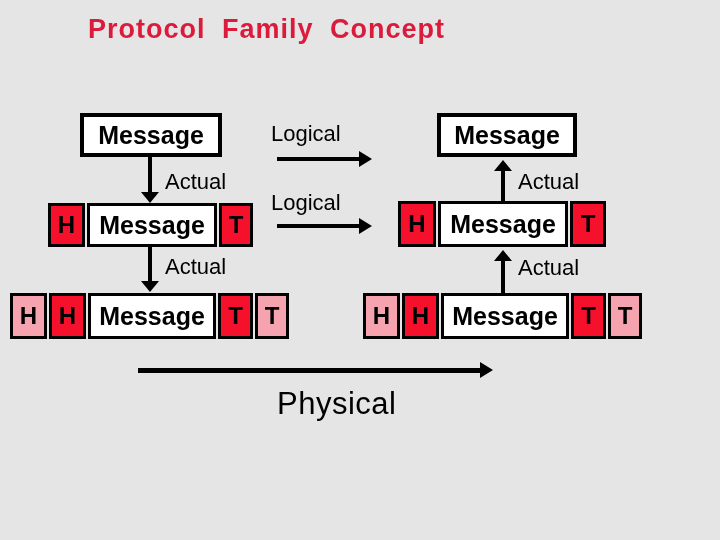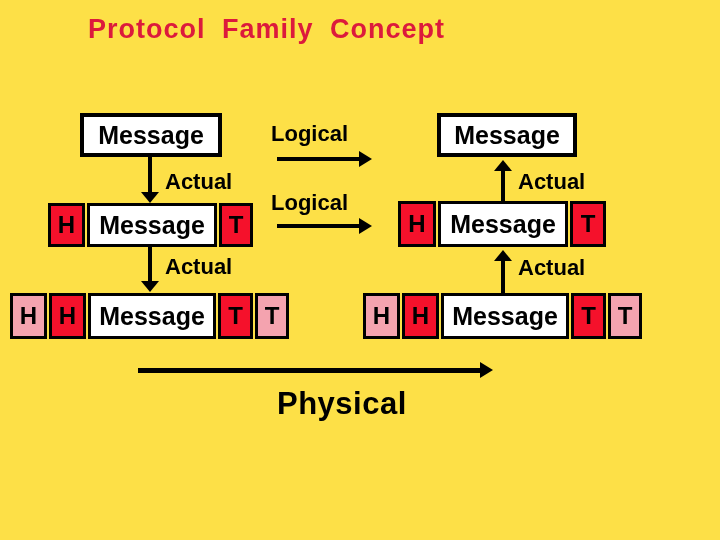--- a/index.html
+++ b/index.html
@@ -1,20 +1,20 @@
 <!DOCTYPE html>
 <html style="--title-red: #dc1a3c; --header-red: #f5112b; --header-pink: #f4a3af; --box-border: #000000;"><head>
 <meta charset="utf-8">
 <style>
   html, body { margin:0; padding:0; background:#fff; }
   .slide {
     position: relative;
     width: 720px;
     height: 540px;
-    background: #fde047;
+    background: #e5e5e5;
     font-family: "Liberation Sans", "DejaVu Sans", sans-serif;
     overflow: hidden;
   }
   .title {
     position: absolute;
     left: 88px; top: 14px;
     margin: 0;
     font-size: 27px;
     font-weight: bold;
     letter-spacing: 1px;
@@ -47,21 +47,21 @@
     justify-content: center;
     font-size: 25px;
     font-weight: bold;
     color: #000;
   }
   .seg.red  { background: var(--header-red, #f5112b); }
   .seg.pink { background: var(--header-pink, #f4a3af); }
   .seg.ht   { font-size: 24px; }
   .lbl {
     position: absolute;
-    font-weight: bold;
+    font-weight: normal;
     color: #000;
     font-size: 22px;
     white-space: nowrap;
   }
   .lbl.big { font-size: 31px; letter-spacing: 0.5px; }
   
   .arrow-v {
     position: absolute;
     width: 18px;
     display: flex;

